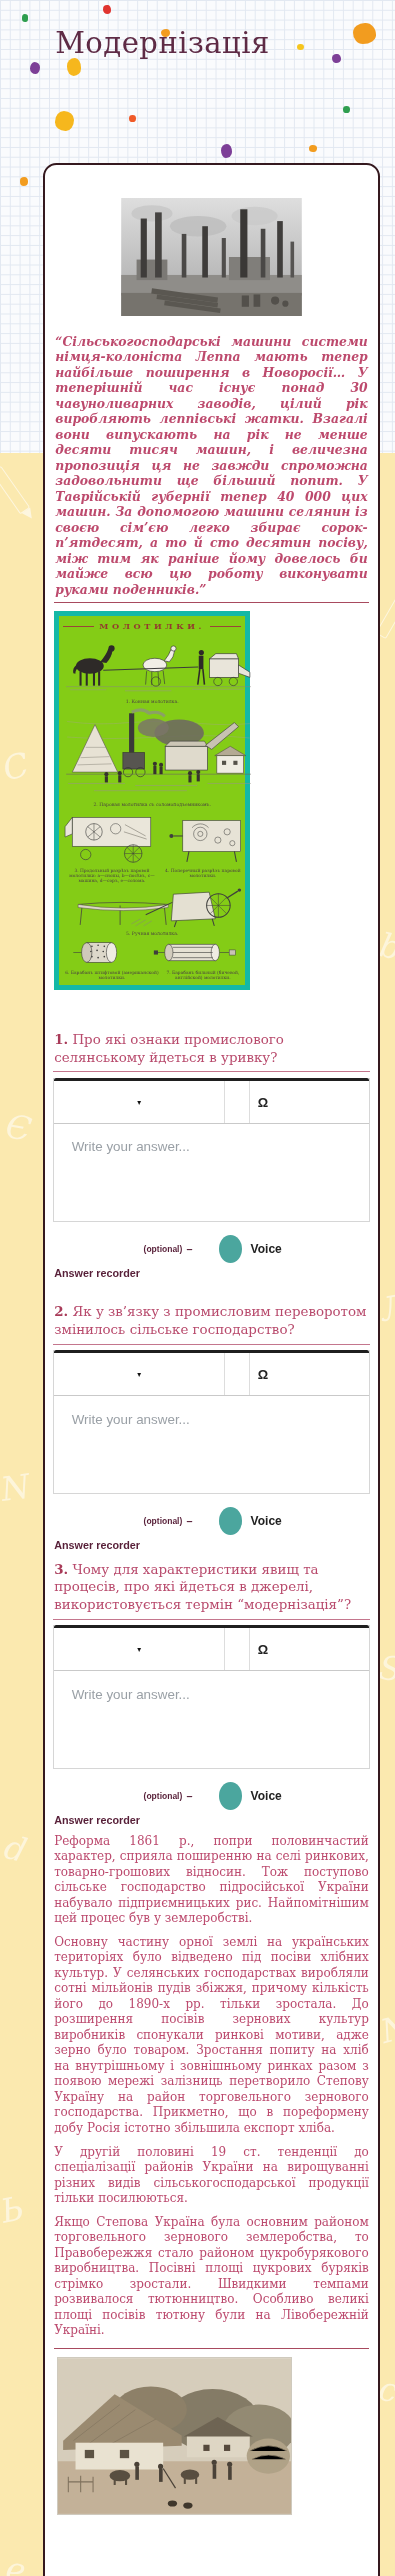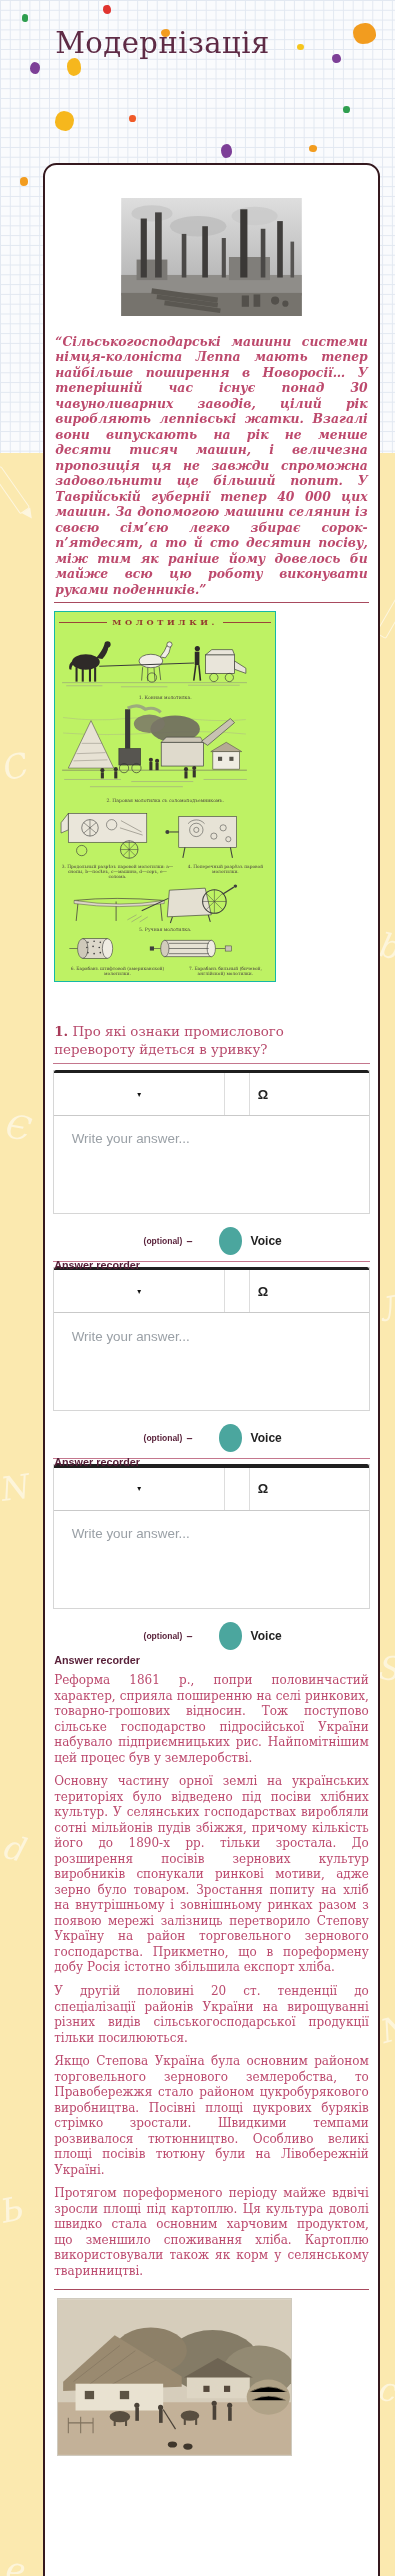--- a/index.html
+++ b/index.html
@@ -29,22 +29,22 @@
   .photo-factory{margin:33px auto 0;width:181px;height:118px;}
   .photo-village{margin:8.2px 0 0 4.1px;width:233px;height:156px;border:0.5px solid #cfcabe;}
   
   .quote{margin:17.5px 2.1px 0;font-family:"DejaVu Serif","Liberation Serif",serif;
     font-style:italic;font-weight:bold;font-size:12.4px;line-height:15.5px;color:#bd4a6d;text-align:justify;}
   .rule-strong{border:none;border-top:1px solid #a84a5e;margin:5.2px 1px 0;}
   .para{margin:8.2px 1px 0;font-family:"DejaVu Serif","Liberation Serif",serif;
     font-size:12px;line-height:15.5px;color:#bc4a6e;text-align:justify;}
   .para.first{margin-top:23px;}
   
-  .engraving{margin:8.2px 0 0 1px;width:222px;box-sizing:border-box;border:1px solid #14b8a6;
-    background:#bef264;padding:4.1px 4.1px 3.1px;}
+  .engraving{margin:8.2px 0 0 1px;width:196px;box-sizing:border-box;border:5px solid #14b8a6;
+    background:#84cc16;padding:4.1px 4.1px 3.1px;}
   .eng-titlerow{display:flex;align-items:center;margin:1px 0 3.1px;}
   .eng-titlerow .l{flex:1;border-top:0.8px solid #9a4538;}
   .eng-title{margin:0 5.2px;font-family:"DejaVu Serif",serif;font-weight:bold;font-size:8.2px;
     letter-spacing:3.6px;color:#93392e;white-space:nowrap;}
   .eng-cap{font-family:"DejaVu Serif",serif;font-size:4.6px;color:#4c453f;text-align:center;margin:1px 0 2.1px;}
   .eng-cap-row{display:flex;gap:4.1px;margin:1px 0 2.1px;}
   .eng-cap-row .c{font-family:"DejaVu Serif",serif;font-size:4.4px;color:#4c453f;text-align:center;}
   .eng-cap-row .c.left{width:56%;}
   .eng-cap-row .c.right{width:44%;}
   
@@ -331,21 +331,21 @@
       </g>
       <rect x="176" y="24" width="8" height="8" fill="#3f3f3d"></rect>
       <rect x="322" y="23" width="12" height="10" fill="#c9c3b4" stroke="#3f3f3d"></rect>
     </svg>
     <div class="eng-cap-row">
       <span class="c left">6. Барабанъ штифтовой (американской) молотилки.</span>
       <span class="c right">7. Барабанъ бильный (бичевой, англійской) молотилки.</span>
     </div>
   </div>
 
-  <p class="question"><span class="q-num">1.</span> <span>Про які ознаки промислового перевороту йдеться в уривку?</span></p>
+  <p class="question"><span class="q-num">1.</span> <span>Про які ознаки промислового селянському йдеться в уривку?</span></p>
   <hr class="q-rule">
   <div class="editor">
     <div class="editor-topbar"></div>
     <div class="editor-toolbar">
       <div class="tb-seg1">
           <span class="tb-caret">▾</span>
         </div>
       <div class="tb-seg2"></div>
       <div class="tb-seg3">
           <span class="tb-omega">Ω</span>
@@ -354,20 +354,21 @@
     <textarea class="editor-input" placeholder="Write your answer..." style=""></textarea>
   </div>
   <div class="recorder">
     <span class="rec-label">Answer recorder</span>
     <span class="rec-optional">(optional)</span>
     <span class="rec-dash">–</span>
     <span class="rec-voice-btn"></span>
     <span class="rec-voice-label">Voice</span>
   </div>
 
+  <p class="question" style="margin-top:40px;"><span class="q-num">2.</span> <span>Як у зв’язку з промисловим переворотом змінилось сільське господарство?</span></p>
   <hr class="q-rule">
   <div class="editor">
     <div class="editor-topbar"></div>
     <div class="editor-toolbar">
       <div class="tb-seg1">
           <span class="tb-caret">▾</span>
         </div>
       <div class="tb-seg2"></div>
       <div class="tb-seg3">
           <span class="tb-omega">Ω</span>
@@ -376,20 +377,21 @@
     <textarea class="editor-input" placeholder="Write your answer..." style=""></textarea>
   </div>
   <div class="recorder">
     <span class="rec-label">Answer recorder</span>
     <span class="rec-optional">(optional)</span>
     <span class="rec-dash">–</span>
     <span class="rec-voice-btn"></span>
     <span class="rec-voice-label">Voice</span>
   </div>
 
+  <p class="question" style="margin-top:25px;"><span class="q-num">3.</span> <span>Чому для характеристики явищ та процесів, про які йдеться в джерелі, використовується термін “модернізація”?</span></p>
   <hr class="q-rule">
   <div class="editor">
     <div class="editor-topbar"></div>
     <div class="editor-toolbar">
       <div class="tb-seg1">
           <span class="tb-caret">▾</span>
         </div>
       <div class="tb-seg2"></div>
       <div class="tb-seg3">
           <span class="tb-omega">Ω</span>
@@ -400,23 +402,22 @@
   <div class="recorder">
     <span class="rec-label">Answer recorder</span>
     <span class="rec-optional">(optional)</span>
     <span class="rec-dash">–</span>
     <span class="rec-voice-btn"></span>
     <span class="rec-voice-label">Voice</span>
   </div>
 
   <p class="para first">Реформа 1861 р., попри половинчастий характер, сприяла поширенню на селі ринкових, товарно-грошових відносин. Тож поступово сільське господарство підросійської України набувало підприємницьких рис. Найпомітнішим цей процес був у землеробстві.</p>
   <p class="para">Основну частину орної землі на українських територіях було відведено під посіви хлібних культур. У селянських господарствах виробляли сотні мільйонів пудів збіжжя, причому кількість його до 1890-х рр. тільки зростала. До розширення посівів зернових культур виробників спонукали ринкові мотиви, адже зерно було товаром. Зростання попиту на хліб на внутрішньому і зовнішньому ринках разом з появою мережі залізниць перетворило Степову Україну на район торговельного зернового господарства. Прикметно, що в пореформену добу Росія істотно збільшила експорт хліба.</p>
-  <p class="para">У другій половині 20 ст. тенденції до спеціалізації районів України на вирощуванні різних видів сільськогосподарської продукції тільки посилюються.</p>
+  <p class="para">У другій половині 19 ст. тенденції до спеціалізації районів України на вирощуванні різних видів сільськогосподарської продукції тільки посилюються.</p>
   <p class="para">Якщо Степова Україна була основним районом торговельного зернового землеробства, то Правобережжя стало районом цукробурякового виробництва. Посівні площі цукрових буряків стрімко зростали. Швидкими темпами розвивалося тютюнництво. Особливо великі площі посівів тютюну були на Лівобережній Україні.</p>
-  <p class="para">Протягом пореформеного періоду майже вдвічі зросли площі під картоплю. Ця культура доволі швидко стала основним харчовим продуктом, що зменшило споживання хліба. Картоплю використовували також як корм у селянському тваринництві.</p>
 
   <hr class="rule-strong" style="margin-top:9.3px;">
 
   <svg class="photo photo-village" viewBox="0 0 452 302">
     <rect width="452" height="302" fill="#d6cdbb"></rect>
     <ellipse cx="300" cy="120" rx="90" ry="60" fill="#847b66"></ellipse>
     <ellipse cx="390" cy="140" rx="70" ry="50" fill="#938a73"></ellipse>
     <ellipse cx="180" cy="100" rx="70" ry="45" fill="#8d8068"></ellipse>
     <rect x="0" y="200" width="452" height="102" fill="#c3b198"></rect>
     <polygon points="10,160 110,70 240,150 240,170 10,178" fill="#9a8a70"></polygon>

